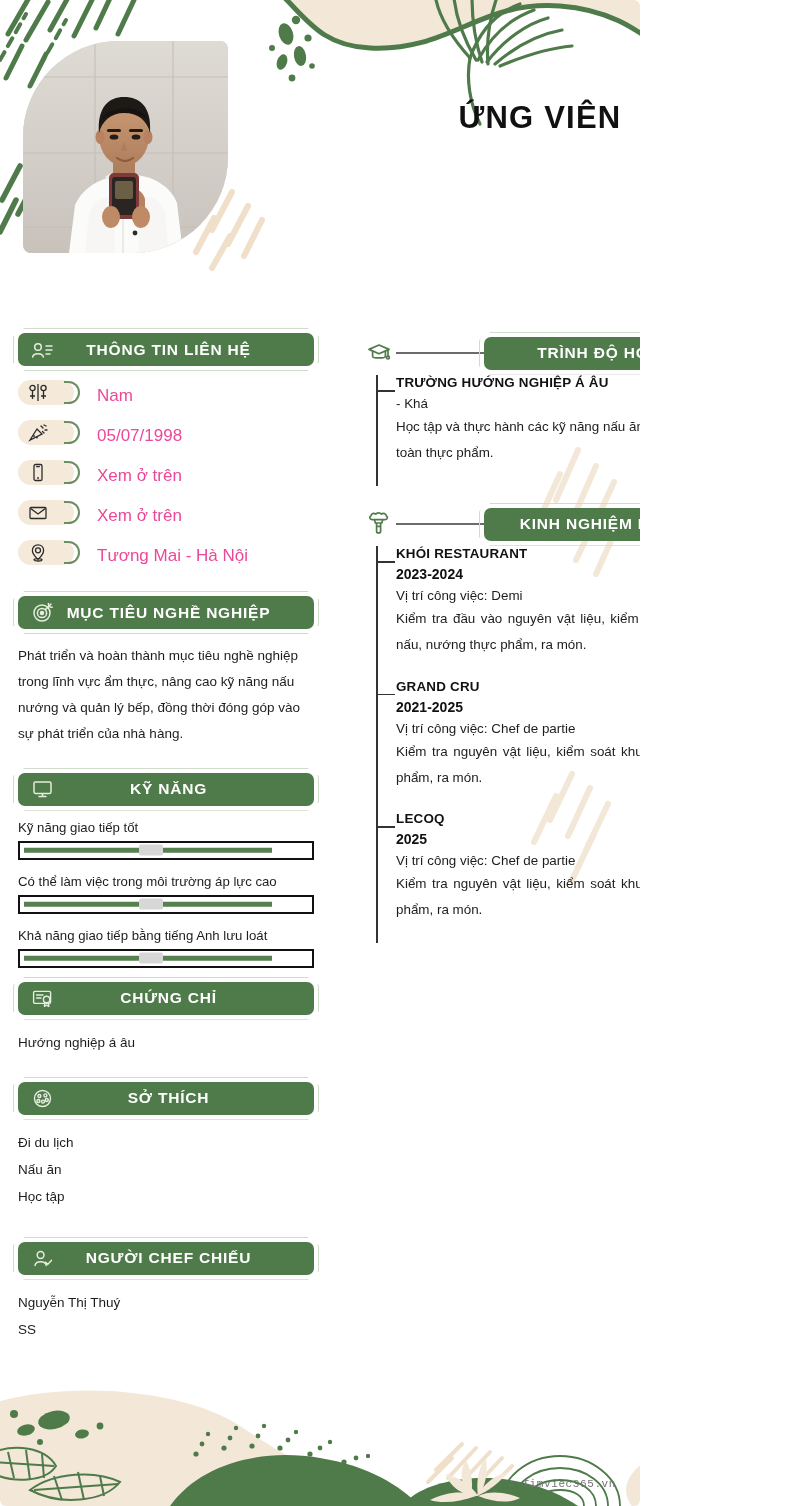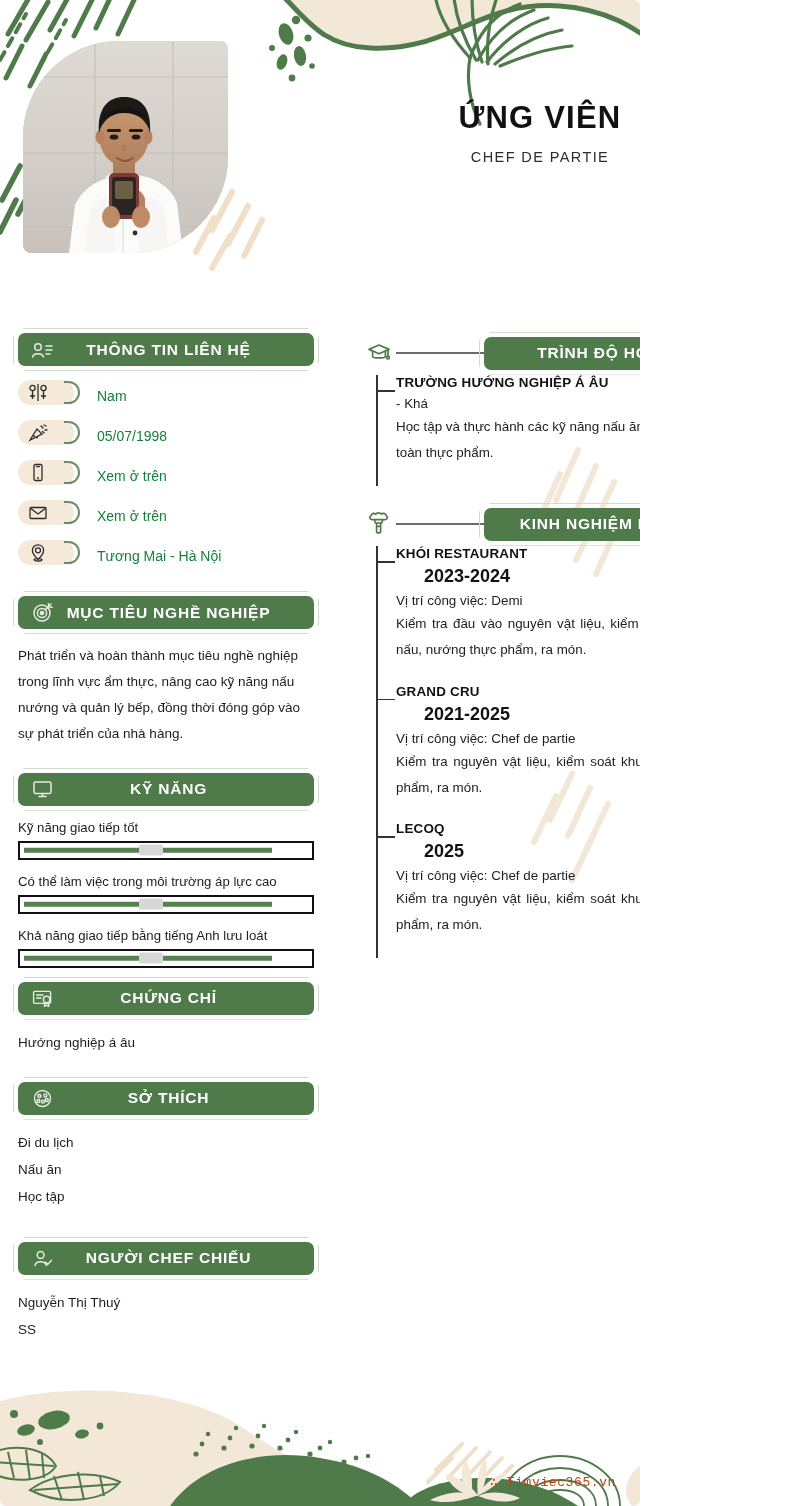--- a/index.html
+++ b/index.html
@@ -77,21 +77,21 @@
     position: absolute; inset: 0 10px 0 0; background: #f5e9d9; border-radius: 13px;
   }
   .contact-pill .pill-arc {
     position: absolute; right: 4px; top: 1px; width: 16px; height: 23px;
     border: 2px solid #6b8f62; border-left: none;
     border-radius: 0 14px 14px 0;
   }
   .contact-pill .pill-icon {
     position: absolute; left: 10px; top: 3px; width: 20px; height: 19px; color: #2b2b2b;
   }
-  .contact-text { font-size: 14px; color: #15803d; margin-left: 13px; margin-top: 8px; }
+  .contact-text { font-size: 17px; color: #ec4899; margin-left: 13px; margin-top: 8px; }
 
   
   .objective {
     margin-top: 14px; font-size: 13.5px; line-height: 1.92; color: #1d1d1d;
   }
 
   
   .skills { margin-top: 14px; }
   .skill { margin-bottom: 14px; }
   .skill-label { font-size: 13.2px; color: #1d1d1d; margin-bottom: 6px; }
@@ -118,30 +118,30 @@
   
   .timeline { position: relative; padding-left: 30px; margin-top: 2px; }
   .timeline::before {
     content: ""; position: absolute; left: 10px; top: 0; bottom: 0; width: 1.8px; background: #333;
   }
   .tl-entry { position: relative; padding-bottom: 20px; }
   .tl-entry::before {
     content: ""; position: absolute; left: -20px; top: 15px; width: 19px; height: 1.8px; background: #333;
   }
   .tl-org { font-size: 13.4px; font-weight: 700; color: #111; letter-spacing: .2px; }
-  .tl-date { font-size: 18px; font-weight: 700; color: #111; margin-top: 5px; margin-left: 28px; }
+  .tl-date { font-size: 14px; font-weight: 700; color: #111; margin-top: 5px; }
   .tl-sub { font-size: 13.4px; color: #1d1d1d; margin-top: 6px; }
   .tl-desc { font-size: 13.4px; color: #1d1d1d; line-height: 1.95; margin-top: 3px; text-align: justify; }
   .tl-desc.left { text-align: left; }
 
   
   .watermark {
     position: absolute; right: 24px; bottom: 16px;
-    font-family: "Liberation Mono", monospace; font-size: 13px;
-    color: #c2410c; letter-spacing: .6px;
+    font-family: "Liberation Mono", monospace; font-size: 11px;
+    color: #737373; letter-spacing: .6px;
   }
 </style>
 </head>
 <body>
 
 <div class="page">
 
   <svg class="deco" id="deco-top" viewBox="0 0 800 285">
     <defs>
       <clipPath id="clipTop">
@@ -345,21 +345,20 @@
         <rect x="89" y="136" width="24" height="38" rx="3" fill="#2a2522"></rect>
         <rect x="92" y="140" width="18" height="18" rx="2" fill="#6d5f46"></rect>
 
         <ellipse cx="88" cy="176" rx="9" ry="11" fill="#bf8a66"></ellipse>
         <ellipse cx="118" cy="176" rx="9" ry="11" fill="#bf8a66"></ellipse>
       </svg>
     </div>
 
     <div class="name-block">
       <div class="cv-name">ỨNG VIÊN</div>
-      <div class="cv-role">CHEF DE PARTIE</div>
     </div>
   </div>
 
   <div class="col-left">
 
     <div class="banner">
       <span class="banner-icon">
         <svg width="22" height="18" viewBox="0 0 22 18" fill="none" stroke="currentColor" stroke-width="1.5">
           <circle cx="7" cy="6" r="3.3"></circle>
           <path d="M1.6 16 C2.4 11.5, 11.6 11.5, 12.4 16" stroke-linecap="round"></path>

